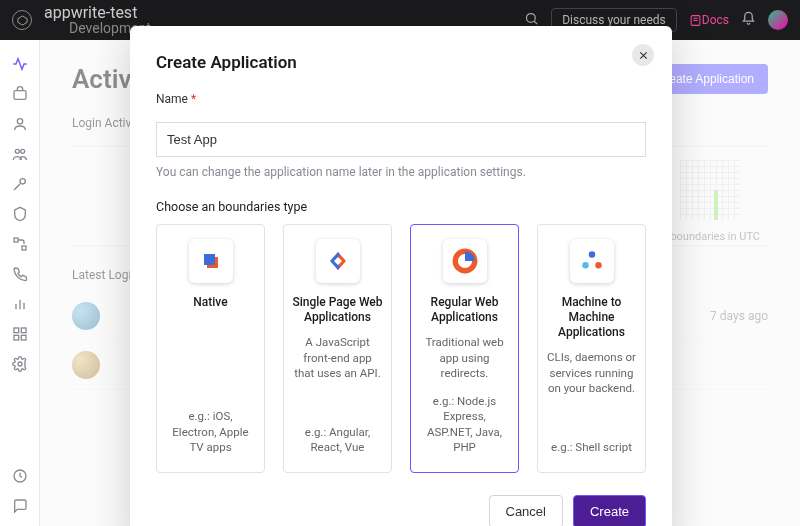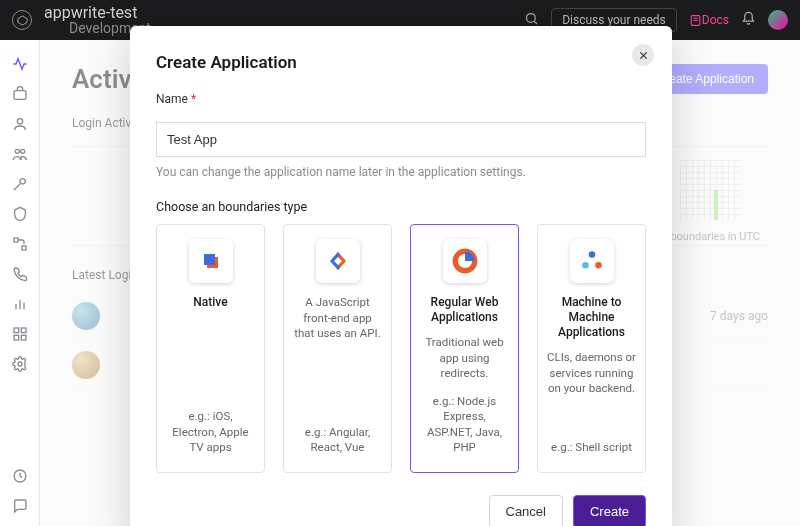--- a/index.html
+++ b/index.html
@@ -339,20 +339,21 @@
       <div class="t-ex">e.g.: iOS, Electron, Apple TV apps</div>
     </div>
 
     <div class="type-card">
       <div class="icon-box">
         <svg width="24" height="24" viewBox="0 0 24 24">
             <polygon points="12,3 20,12 12,21 10,18 16,12 10,6" fill="#ec5b2b"></polygon>
             <polygon points="12,3 4,12 12,21 14,18 8,12 14,6" fill="#3d6dd8"></polygon>
           </svg>
       </div>
+      <div class="t-title">Single Page Web Applications</div>
       <div class="t-desc">A JavaScript front-end app that uses an API.</div>
       <div class="t-ex">e.g.: Angular, React, Vue</div>
     </div>
 
     <div class="type-card selected">
       <div class="icon-box">
         <svg width="26" height="26" viewBox="0 0 24 24">
             <circle cx="12" cy="12" r="9" fill="none" stroke="#ec5b2b" stroke-width="5"></circle>
             <path d="M12 3 A9 9 0 0 1 21 12 L12 12 Z" fill="#3d6dd8"></path>
           </svg>

